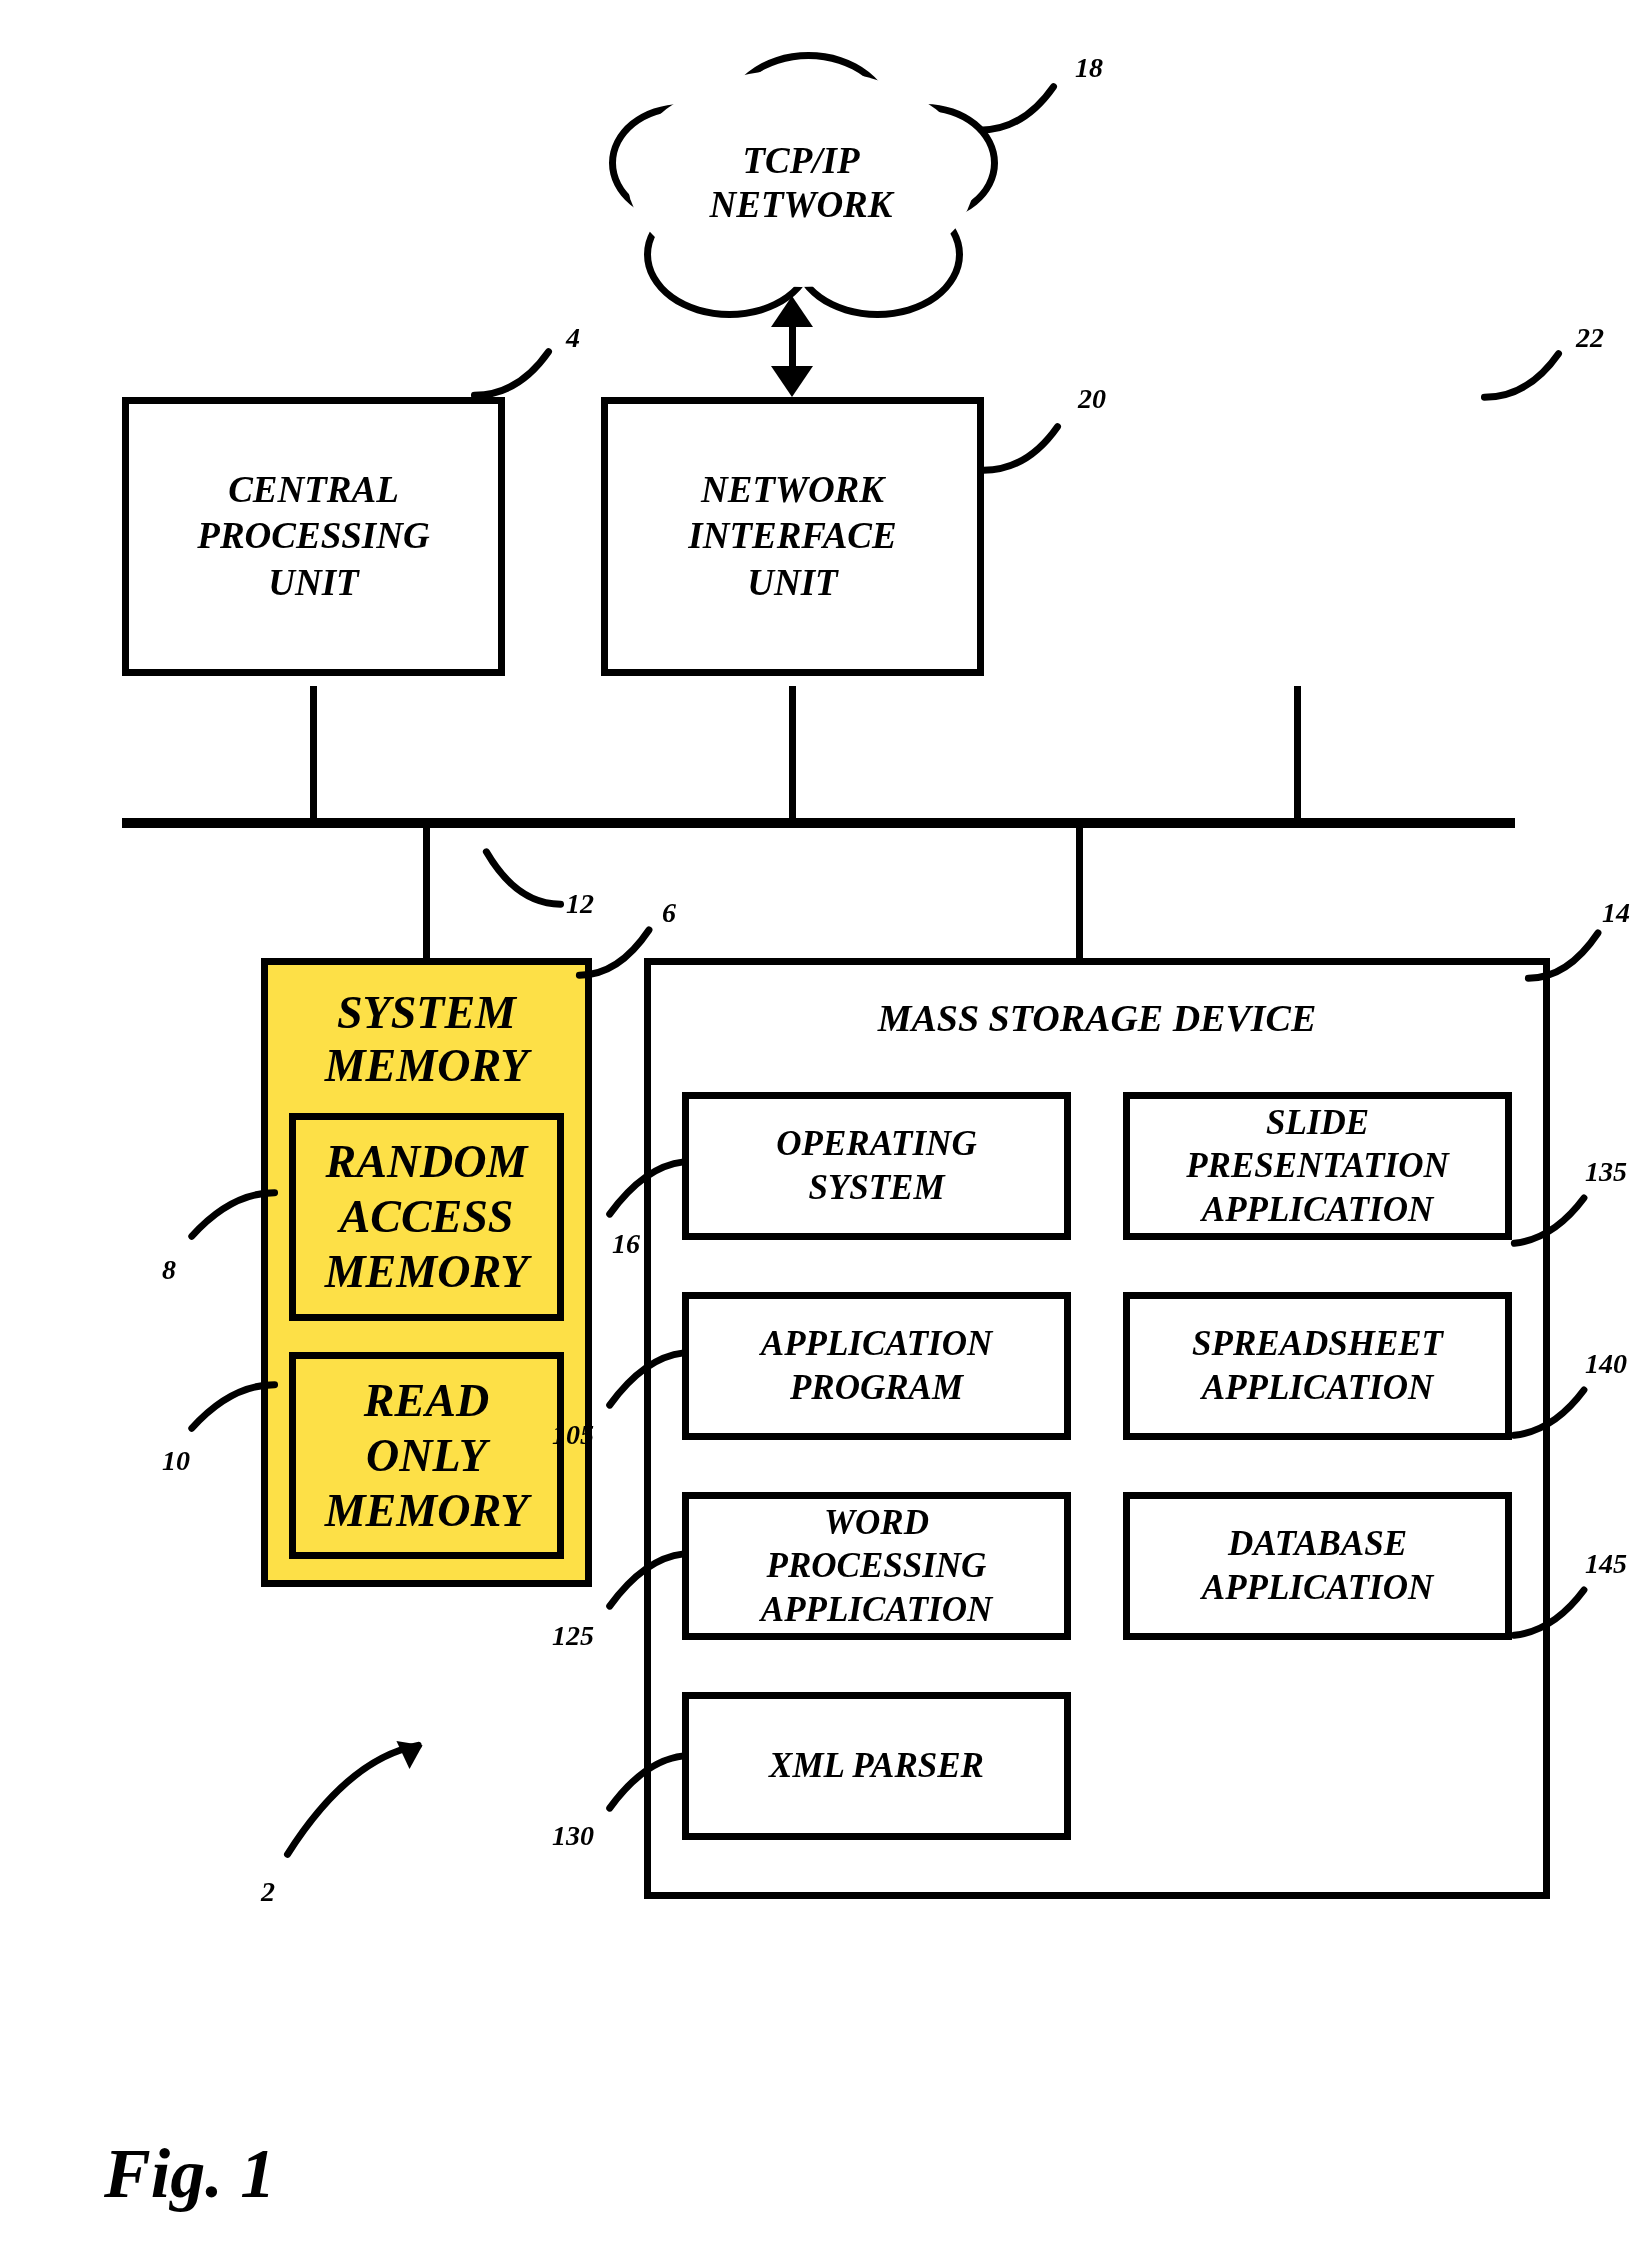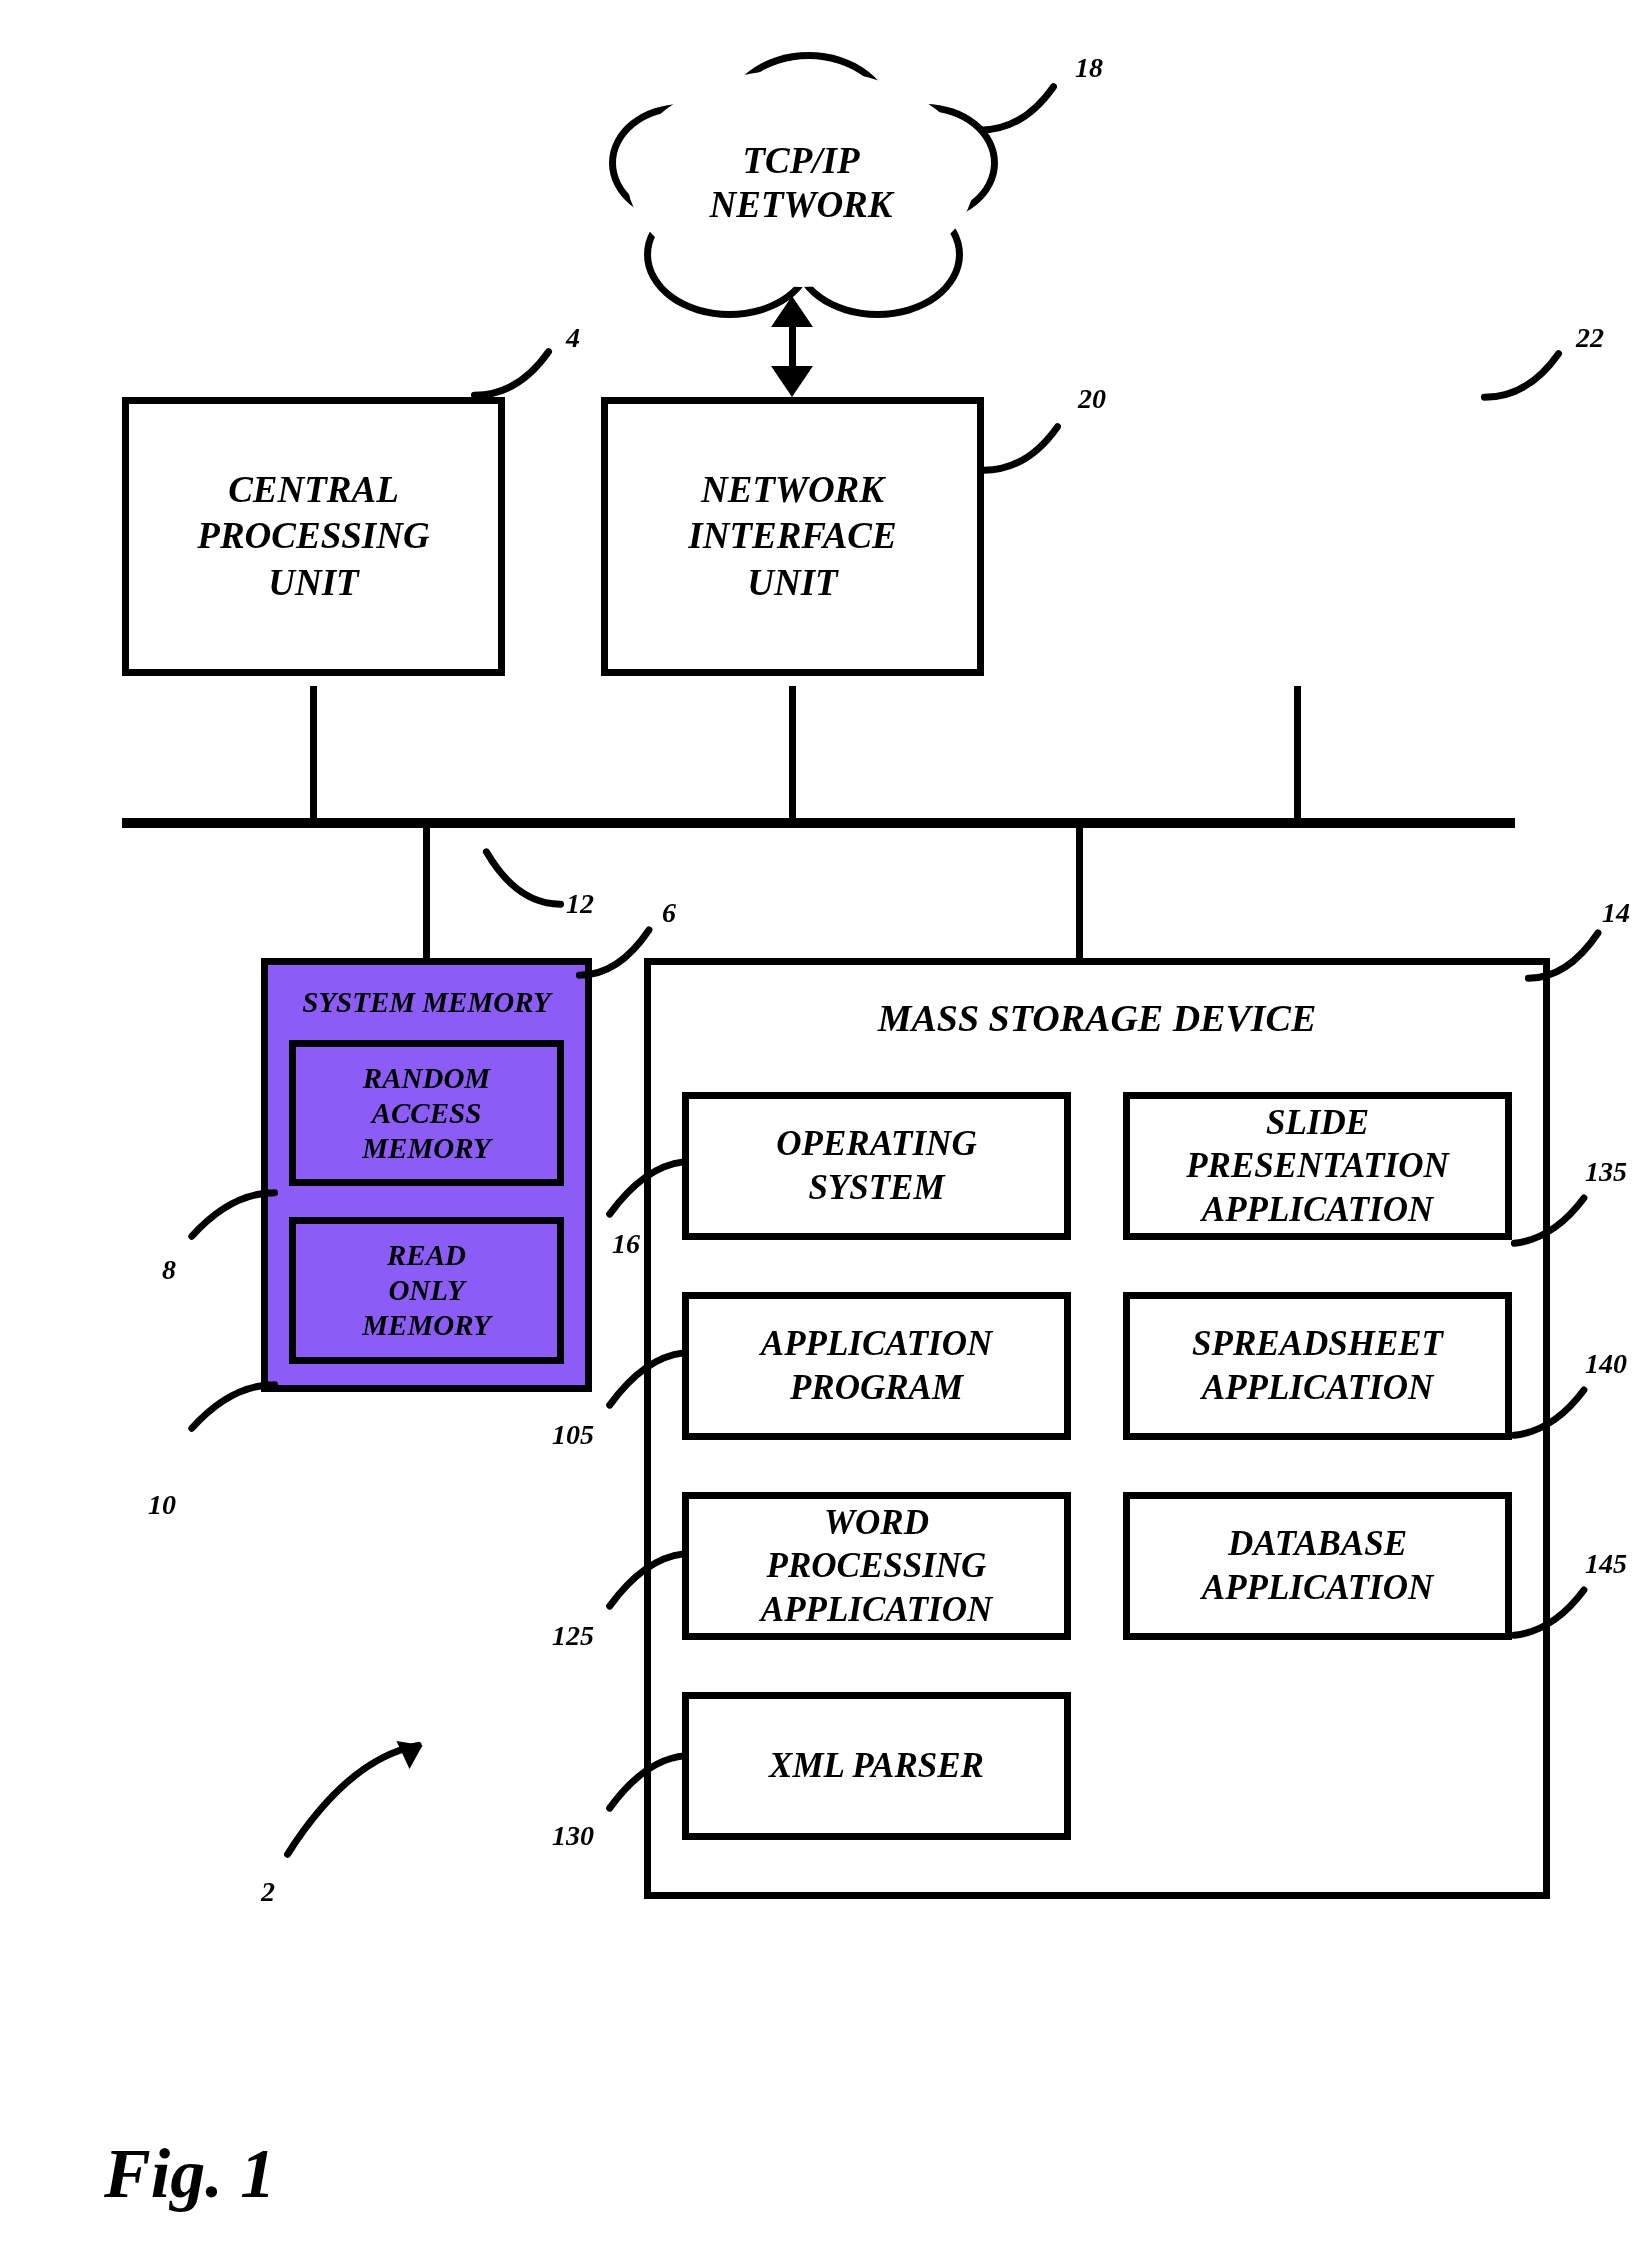--- a/index.html
+++ b/index.html
@@ -65,26 +65,26 @@
   .cloud .bump {
     position: absolute;
     background: #fff;
     border: 7px solid #000;
     border-radius: 50%;
     z-index: 1;
   }
   .sys-mem {
     position: absolute;
     border: 7px solid #000;
-    background: #8b5cf6;
+    background: #fde047;
     box-sizing: border-box;
     padding: 21px;
     text-align: center;
     font-weight: bold;
-    font-size: 29px;
+    font-size: 46px;
   }
   .sys-mem .title {
     margin-bottom: 21px;
   }
   .sys-mem .inner-box {
     border: 7px solid #000;
     padding: 14px 7px;
     margin-bottom: 31px;
     line-height: 1.2;
   }
@@ -291,21 +291,21 @@
   <div class="ref-num" style="left:662px; top:897px;">6</div>
 
   <svg class="ref-arrow" style="left:183px;top:1184px;width:96px;height:61px;" viewBox="0 0 110 70" width="96" height="61">
       <path d="M105 10 Q 55 10 10 60" stroke="#000" stroke-width="8" fill="none" stroke-linecap="round"></path>
     </svg>
   <div class="ref-num" style="left:162px; top:1254px;">8</div>
 
   <svg class="ref-arrow" style="left:183px;top:1376px;width:96px;height:61px;" viewBox="0 0 110 70" width="96" height="61">
       <path d="M105 10 Q 55 10 10 60" stroke="#000" stroke-width="8" fill="none" stroke-linecap="round"></path>
     </svg>
-  <div class="ref-num" style="left:148px; top:1445px;margin-top:44px;">10</div>
+  <div class="ref-num" style="left:162px; top:1445px;">10</div>
 
   <svg class="ref-arrow" style="left:1524px;top:926px;width:87px;height:61px;" viewBox="0 0 100 70" width="87" height="61">
       <path d="M5 60 Q 50 60 85 8" stroke="#000" stroke-width="8" fill="none" stroke-linecap="round"></path>
     </svg>
   <div class="ref-num" style="left:1602px; top:897px;">14</div>
 
   <svg class="ref-arrow" style="left:601px;top:1153px;width:87px;height:70px;" viewBox="0 0 100 80" width="87" height="70">
       <path d="M95 10 Q 50 15 10 70" stroke="#000" stroke-width="8" fill="none" stroke-linecap="round"></path>
     </svg>
   <div class="ref-num" style="left:575px; top:1228px;margin-left:37px;">16</div>

